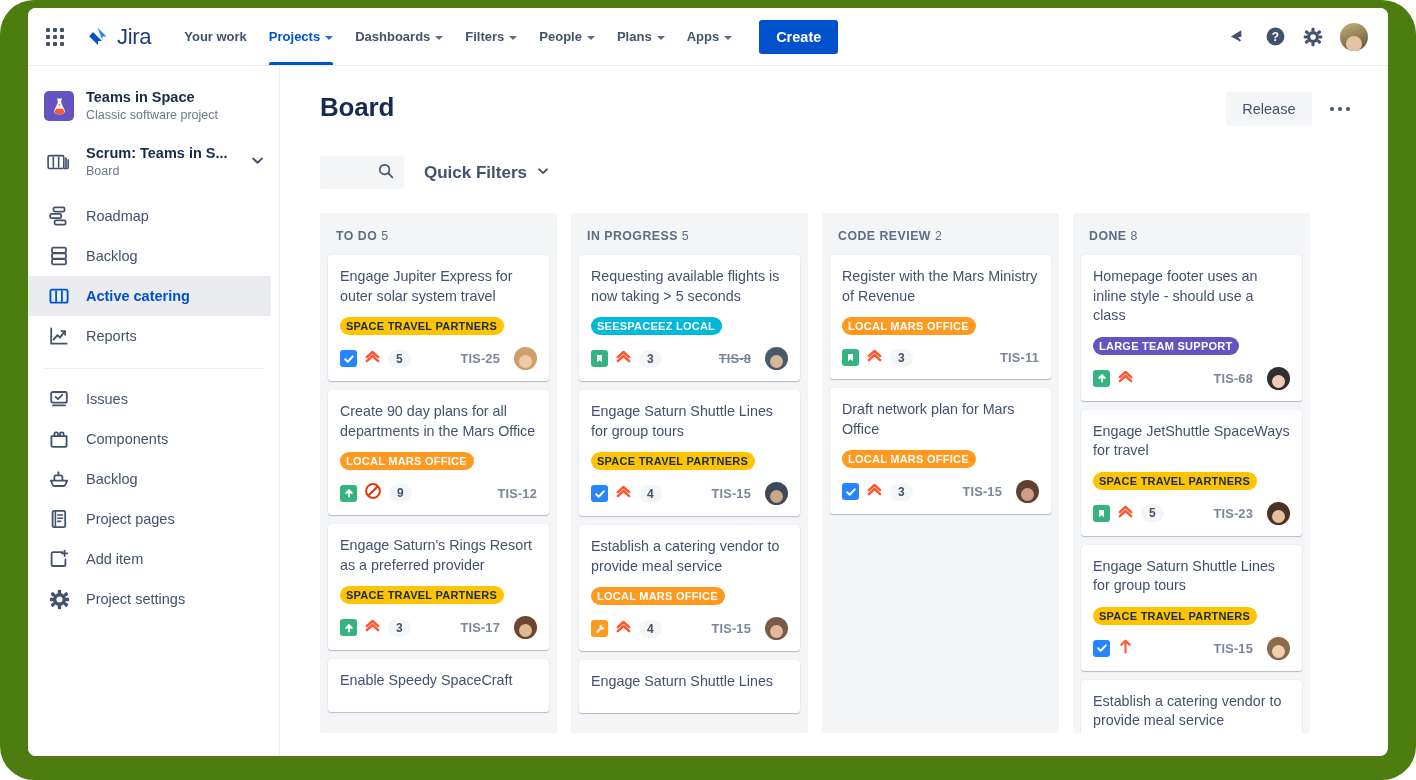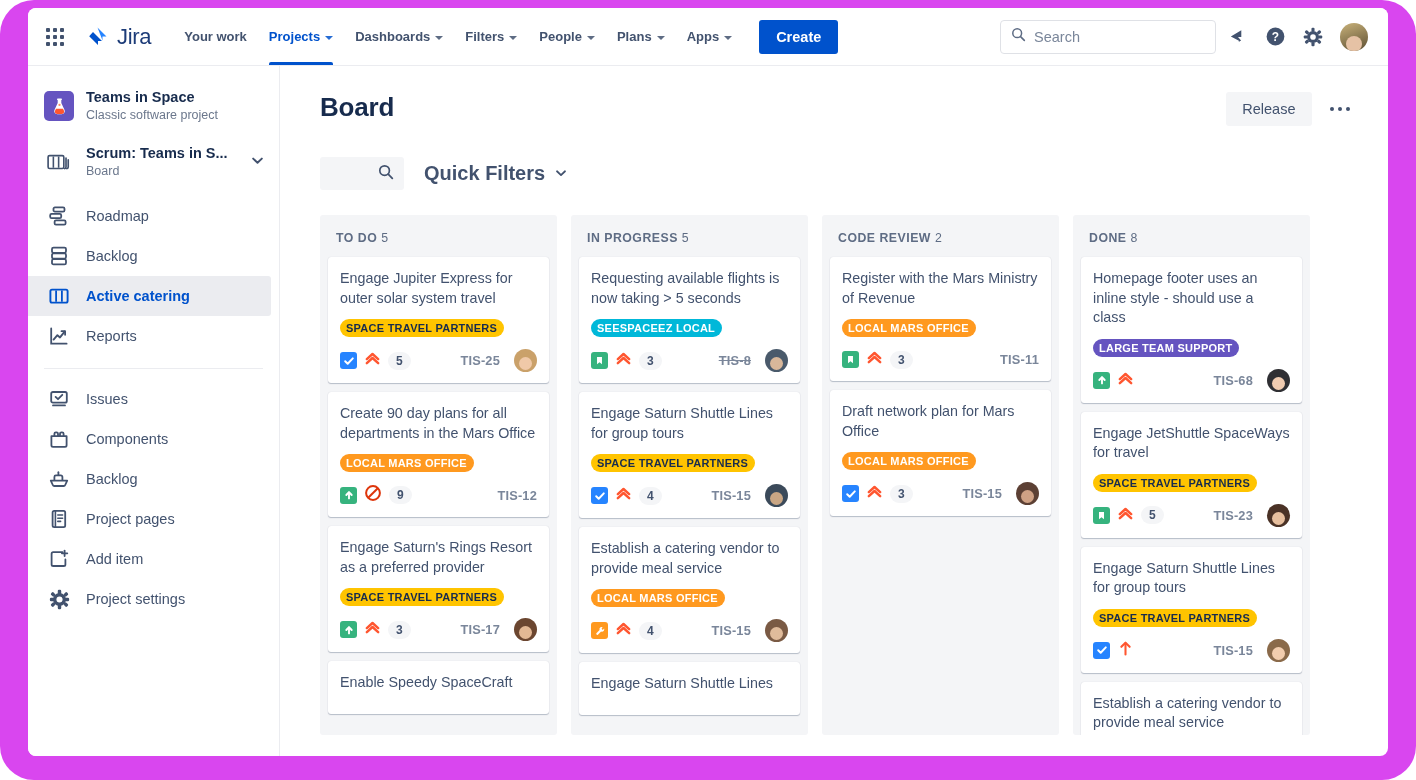--- a/index.html
+++ b/index.html
@@ -5,21 +5,21 @@
   * { box-sizing: border-box; margin: 0; padding: 0; }
   html, body {
     width: 1416px; height: 780px;
     font-family: "Liberation Sans", sans-serif;
     background: #ffffff;
     overflow: hidden;
   }
   .frame {
     position: absolute; left: 0; top: 0;
     width: 1416px; height: 780px;
-    background: #d946ef;
+    background: #4d7c0f;
     border-radius: 34px;
   }
   .app {
     position: absolute; left: 28px; top: 8px;
     width: 1360px; height: 748px;
     background: #ffffff;
     border-radius: 8px;
     overflow: hidden;
   }
 
@@ -149,21 +149,21 @@
   .dots-btn i { width: 4.5px; height: 4.5px; background: #42526e; border-radius: 50%; display: block; }
 
   .toolbar { display: flex; align-items: center; margin-top: 30px; gap: 16px; }
   .board-search {
     width: 84px; height: 33px; background: #f4f5f7; border: none; border-radius: 3px;
     display: flex; align-items: center; justify-content: flex-end; padding-right: 10px;
     cursor: text;
   }
   .qfilter {
     display: flex; align-items: center; gap: 9px; cursor: pointer;
-    font-size: 20px; font-weight: bold; color: #42526e; padding: 6px 4px;
+    font-size: 17px; font-weight: bold; color: #42526e; padding: 6px 4px;
   }
 
   
   .columns { display: flex; gap: 14px; margin-top: 24px; }
   .column {
     width: 237px; background: #f4f5f7; border-radius: 3px;
     padding: 0 8px 8px 8px; max-height: 520px; overflow: hidden;
   }
   .col-head {
     font-size: 12.3px; font-weight: bold; color: #5e6c84;
@@ -257,29 +257,20 @@
         <span class="chev"></span>
       </div>
       <div class="navitem">
         <span>Apps</span>
         <span class="chev"></span>
       </div>
       <button class="createbtn">Create</button>
     </div>
 
     <div class="topright">
-      <div class="searchbox">
-        <span>
-          <svg width="15" height="15" viewBox="0 0 16 16">
-            <circle cx="6.6" cy="6.6" r="4.7" fill="none" stroke="#5e6c84" stroke-width="1.6"></circle>
-            <line x1="10.2" y1="10.2" x2="14.2" y2="14.2" stroke="#5e6c84" stroke-width="1.7" stroke-linecap="round"></line>
-          </svg>
-        </span>
-        <input type="text" placeholder="Search" style="">
-      </div>
       <div class="iconbtn">
         <svg width="19" height="19" viewBox="0 0 20 20">
           <path d="M3 10 L14 3.5 L14 10.5 L10.5 10.5 L10.5 14 Z" fill="#42526e"></path>
           <path d="M10.5 10.5 L13.8 14.2 L11.6 15.4 L9.7 11.6 Z" fill="#42526e"></path>
         </svg>
       </div>
       <div class="iconbtn">
         <svg width="21" height="21" viewBox="0 0 22 22">
           <circle cx="11" cy="11" r="9.3" fill="#42526e"></circle>
           <text x="11" y="15.6" text-anchor="middle" font-family="Liberation Sans, sans-serif" font-size="12.5" font-weight="bold" fill="#ffffff">?</text>

